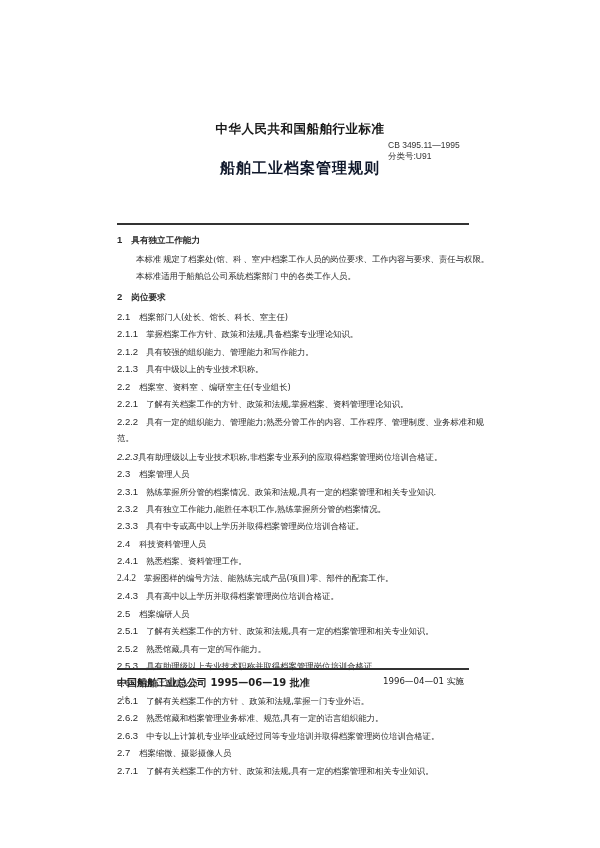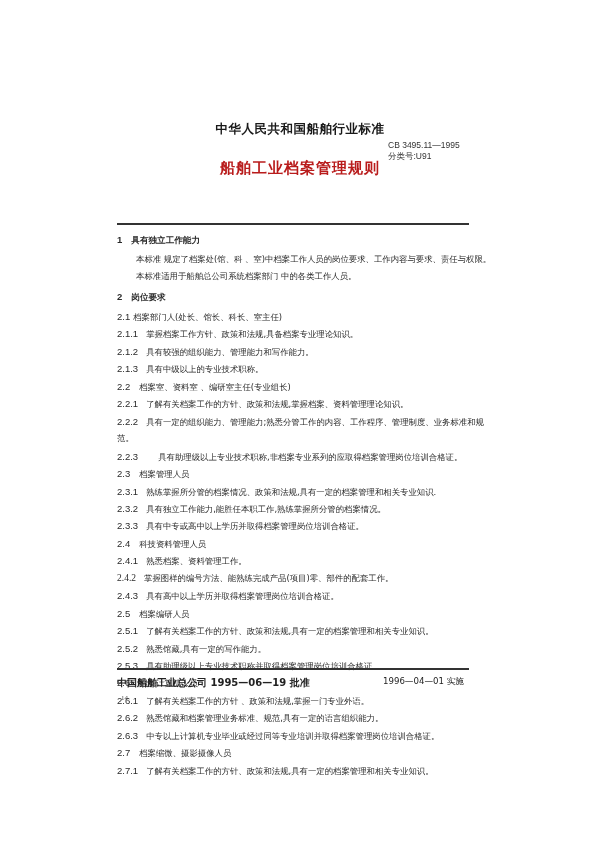--- a/index.html
+++ b/index.html
@@ -11,35 +11,35 @@
     .std-name {
       position: absolute; left: 0; width: 600px; top: 121px; text-align: center;
       font-size: 12.5px; font-weight: bold; letter-spacing: 0.5px; color: #1a1a1a;
     }
     .std-code {
       position: absolute; left: 388px; top: 140px; font-size: 8.5px; line-height: 11px;
       font-family: "Liberation Sans", sans-serif; color: #333;
     }
     .title1, .title2 {
       position: absolute; left: 0; width: 600px; text-align: center;
-      font-size: 15px; font-weight: bold; letter-spacing: 1px; color: #b91c1c;
+      font-size: 15px; font-weight: bold; letter-spacing: 1px; color: #0f172a;
     }
     .title1 { top: 159px; }
     .title2 { top: 181px; }
     .rule { position: absolute; left: 117px; width: 352px; height: 1.5px; background: #333; }
     .rule.top { top: 223px; }
     .rule.bottom { top: 668px; }
     .body-text { position: absolute; left: 117px; top: 234px; width: 360px; }
     .line {
       position: absolute; left: 0; font-size: 8.4px; white-space: nowrap; color: #2a2a2a;
       font-family: "DejaVu Sans", sans-serif;
     }
     .line .num { display: inline-block; font-family: "Liberation Sans", sans-serif; font-size: 9.5px; }
     .line.h1 { font-weight: bold; font-size: 8.6px; }
-    .line.indent { left: 19px; }
+    .line.indent { left: 19px; font-family: Liberation Serif, serif; }
     .footer-left {
       position: absolute; left: 117px; top: 676px; font-size: 10px; font-weight: bold; color: #222;
     }
     .footer-right {
       position: absolute; left: 383px; top: 676px; font-size: 8.6px; color: #222;
     }
     .page-num {
       position: absolute; left: 121px; top: 694px; font-size: 7px; color: #444;
       font-family: "Liberation Serif", serif;
     }
@@ -55,29 +55,29 @@
   </div>
   <div class="title1">船舶工业档案管理规则</div>
 
   <div class="rule top"></div>
 
   <div class="body-text" id="body-text">
       <div class="line h1" style="top: 0px;"><span class="num" style="margin-right: 9px;">1</span><span>具有独立工作能力</span></div>
       <div class="line indent" style="top: 20px;"><span>本标准 规定了档案处(馆、科 、室)中档案工作人员的岗位要求、工作内容与要求、责任与权限。</span></div>
       <div class="line indent" style="top: 37px;"><span>本标准适用于船舶总公司系统档案部门 中的各类工作人员。</span></div>
       <div class="line h1" style="top: 57px;"><span class="num" style="margin-right: 9px;">2</span><span>岗位要求</span></div>
-      <div class="line" style="top: 77px;"><span class="num" style="margin-right: 3px;">2.1</span><span>档案部门人(处长、馆长、科长、室主任)</span></div>
+      <div class="line" style="top: 77px;"><span class="num" style="margin-right: 9px;">2.1</span><span>档案部门人(处长、馆长、科长、室主任)</span></div>
       <div class="line" style="top: 94.45px;"><span class="num" style="margin-right: 8px;">2.1.1</span><span>掌握档案工作方针、政策和法规,具备档案专业理论知识。</span></div>
       <div class="line" style="top: 111.9px;"><span class="num" style="margin-right: 8px;">2.1.2</span><span>具有较强的组织能力、管理能力和写作能力。</span></div>
       <div class="line" style="top: 129.35px;"><span class="num" style="margin-right: 8px;">2.1.3</span><span>具有中级以上的专业技术职称。</span></div>
       <div class="line" style="top: 146.8px;"><span class="num" style="margin-right: 9px;">2.2</span><span>档案室、资料室 、编研室主任(专业组长)</span></div>
       <div class="line" style="top: 164.25px; text-align: center;"><span class="num" style="margin-right: 8px;">2.2.1</span><span>了解有关档案工作的方针、政策和法规,掌握档案、资料管理理论知识。</span></div>
       <div class="line" style="top: 181.7px;"><span class="num" style="margin-right: 8px;">2.2.2</span><span>具有一定的组织能力、管理能力;熟悉分管工作的内容、工作程序、管理制度、业务标准和规</span></div>
       <div class="line" style="top: 199.15px;"><span>范。</span></div>
-      <div class="line" style="top: 216.6px;"><span class="num" style="margin-right: 20px;">2.2.3</span><span>具有助理级以上专业技术职称,非档案专业系列的应取得档案管理岗位培训合格证。</span></div>
+      <div class="line" style="top: 216.6px;"><span class="num" style="margin-right: 0; font-style: italic;">2.2.3</span><span>具有助理级以上专业技术职称,非档案专业系列的应取得档案管理岗位培训合格证。</span></div>
       <div class="line" style="top: 234.05px;"><span class="num" style="margin-right: 9px;">2.3</span><span>档案管理人员</span></div>
       <div class="line" style="top: 251.5px;"><span class="num" style="margin-right: 8px;">2.3.1</span><span>熟练掌握所分管的档案情况、政策和法规,具有一定的档案管理和相关专业知识.</span></div>
       <div class="line" style="top: 268.95px;"><span class="num" style="margin-right: 8px;">2.3.2</span><span>具有独立工作能力,能胜任本职工作,熟练掌握所分管的档案情况。</span></div>
       <div class="line" style="top: 286.4px;"><span class="num" style="margin-right: 8px;">2.3.3</span><span>具有中专或高中以上学历并取得档案管理岗位培训合格证。</span></div>
       <div class="line" style="top: 303.85px;"><span class="num" style="margin-right: 9px;">2.4</span><span>科技资料管理人员</span></div>
       <div class="line" style="top: 321.3px;"><span class="num" style="margin-right: 8px;">2.4.1</span><span>熟悉档案、资料管理工作。</span></div>
       <div class="line" style="top: 338.75px;"><span class="num" style="margin-right: 8px; font-family: Liberation Serif, serif;">2.4.2</span><span>掌握图样的编号方法、能熟练完成产品(项目)零、部件的配套工作。</span></div>
       <div class="line" style="top: 356.2px;"><span class="num" style="margin-right: 8px;">2.4.3</span><span>具有高中以上学历并取得档案管理岗位培训合格证。</span></div>
       <div class="line" style="top: 373.65px;"><span class="num" style="margin-right: 9px;">2.5</span><span>档案编研人员</span></div>
       <div class="line" style="top: 391.1px;"><span class="num" style="margin-right: 8px;">2.5.1</span><span>了解有关档案工作的方针、政策和法规,具有一定的档案管理和相关专业知识。</span></div>

